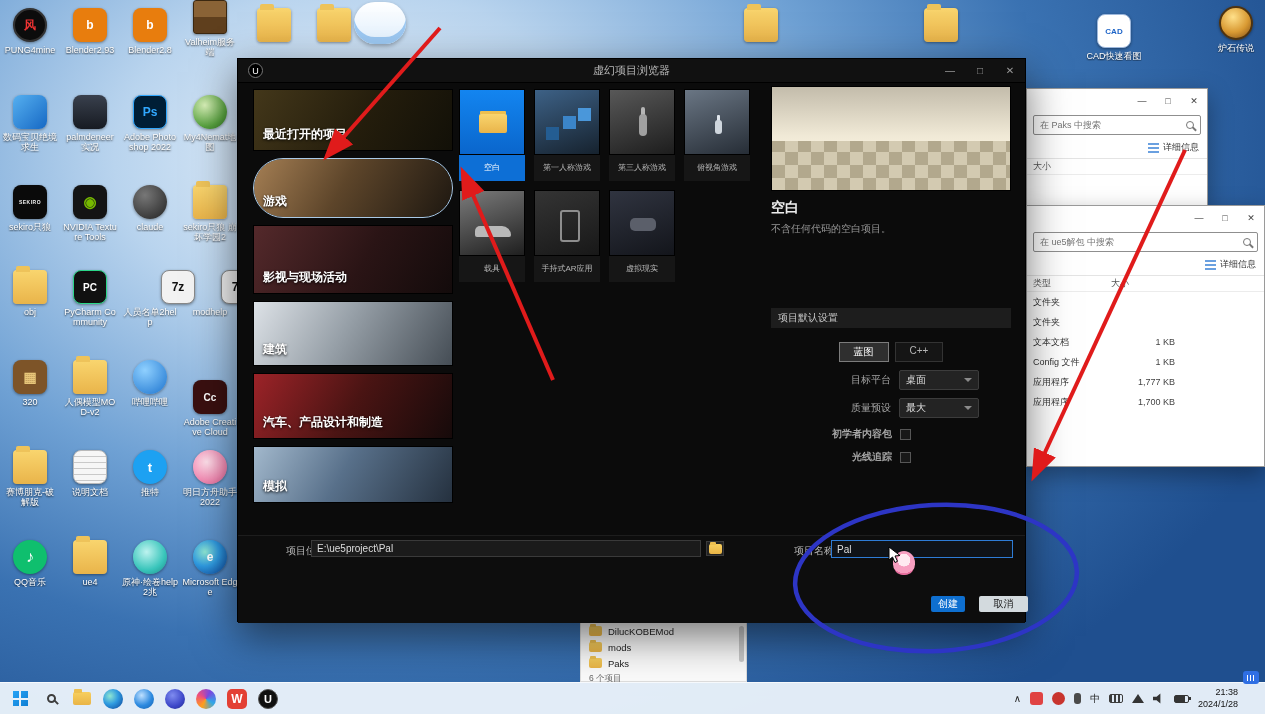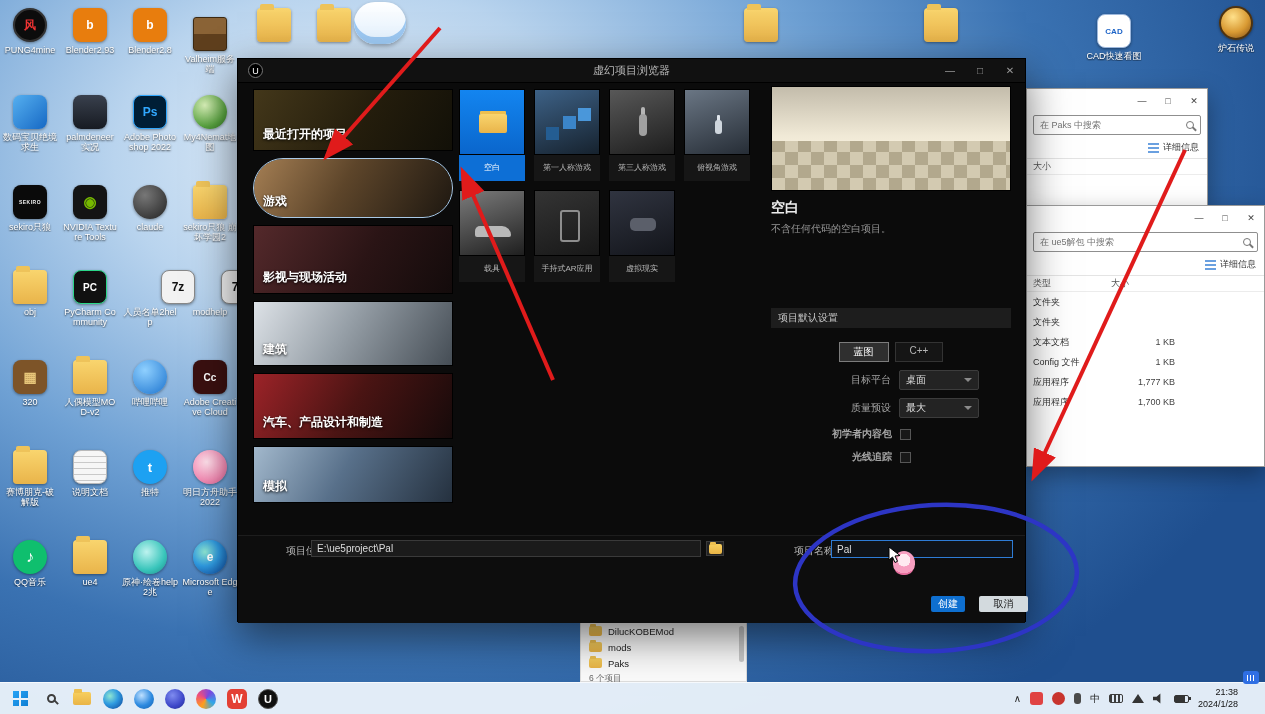--- a/index.html
+++ b/index.html
@@ -276,37 +276,37 @@
         <div class="lb">哔哩哔哩</div>
       </div>
       <div class="dic" style="left: 122px; top: 450px;">
         <div class="ig t-twitter">t</div>
         <div class="lb">推特</div>
       </div>
       <div class="dic" style="left: 122px; top: 540px;">
         <div class="ig t-animeblue"></div>
         <div class="lb">原神·绘卷help 2兆</div>
       </div>
-      <div class="dic" style="left: 182px; top: 17px;">
+      <div class="dic" style="left: 182px; top: 0;">
         <div class="ig t-chest"></div>
         <div class="lb">Valheim服务端</div>
       </div>
       <div class="dic" style="left: 182px; top: 95px;">
         <div class="ig t-globegreen"></div>
         <div class="lb">My4Nemat地图</div>
       </div>
       <div class="dic" style="left: 182px; top: 185px;">
         <div class="ig t-folder"></div>
         <div class="lb">sekiro只狼 崩坏学园2</div>
       </div>
       <div class="dic" style="left: 182px; top: 270px;">
         <div class="ig t-sevenzip">7z</div>
         <div class="lb">modhelp</div>
       </div>
-      <div class="dic" style="left: 182px; top: 360px;">
+      <div class="dic" style="left: 182px; top: 380px;">
         <div class="ig t-acc">Cc</div>
         <div class="lb">Adobe Creative Cloud</div>
       </div>
       <div class="dic" style="left: 182px; top: 450px;">
         <div class="ig t-animepink"></div>
         <div class="lb">明日方舟助手2022</div>
       </div>
       <div class="dic" style="left: 182px; top: 540px;">
         <div class="ig t-edge">e</div>
         <div class="lb">Microsoft Edge</div>

